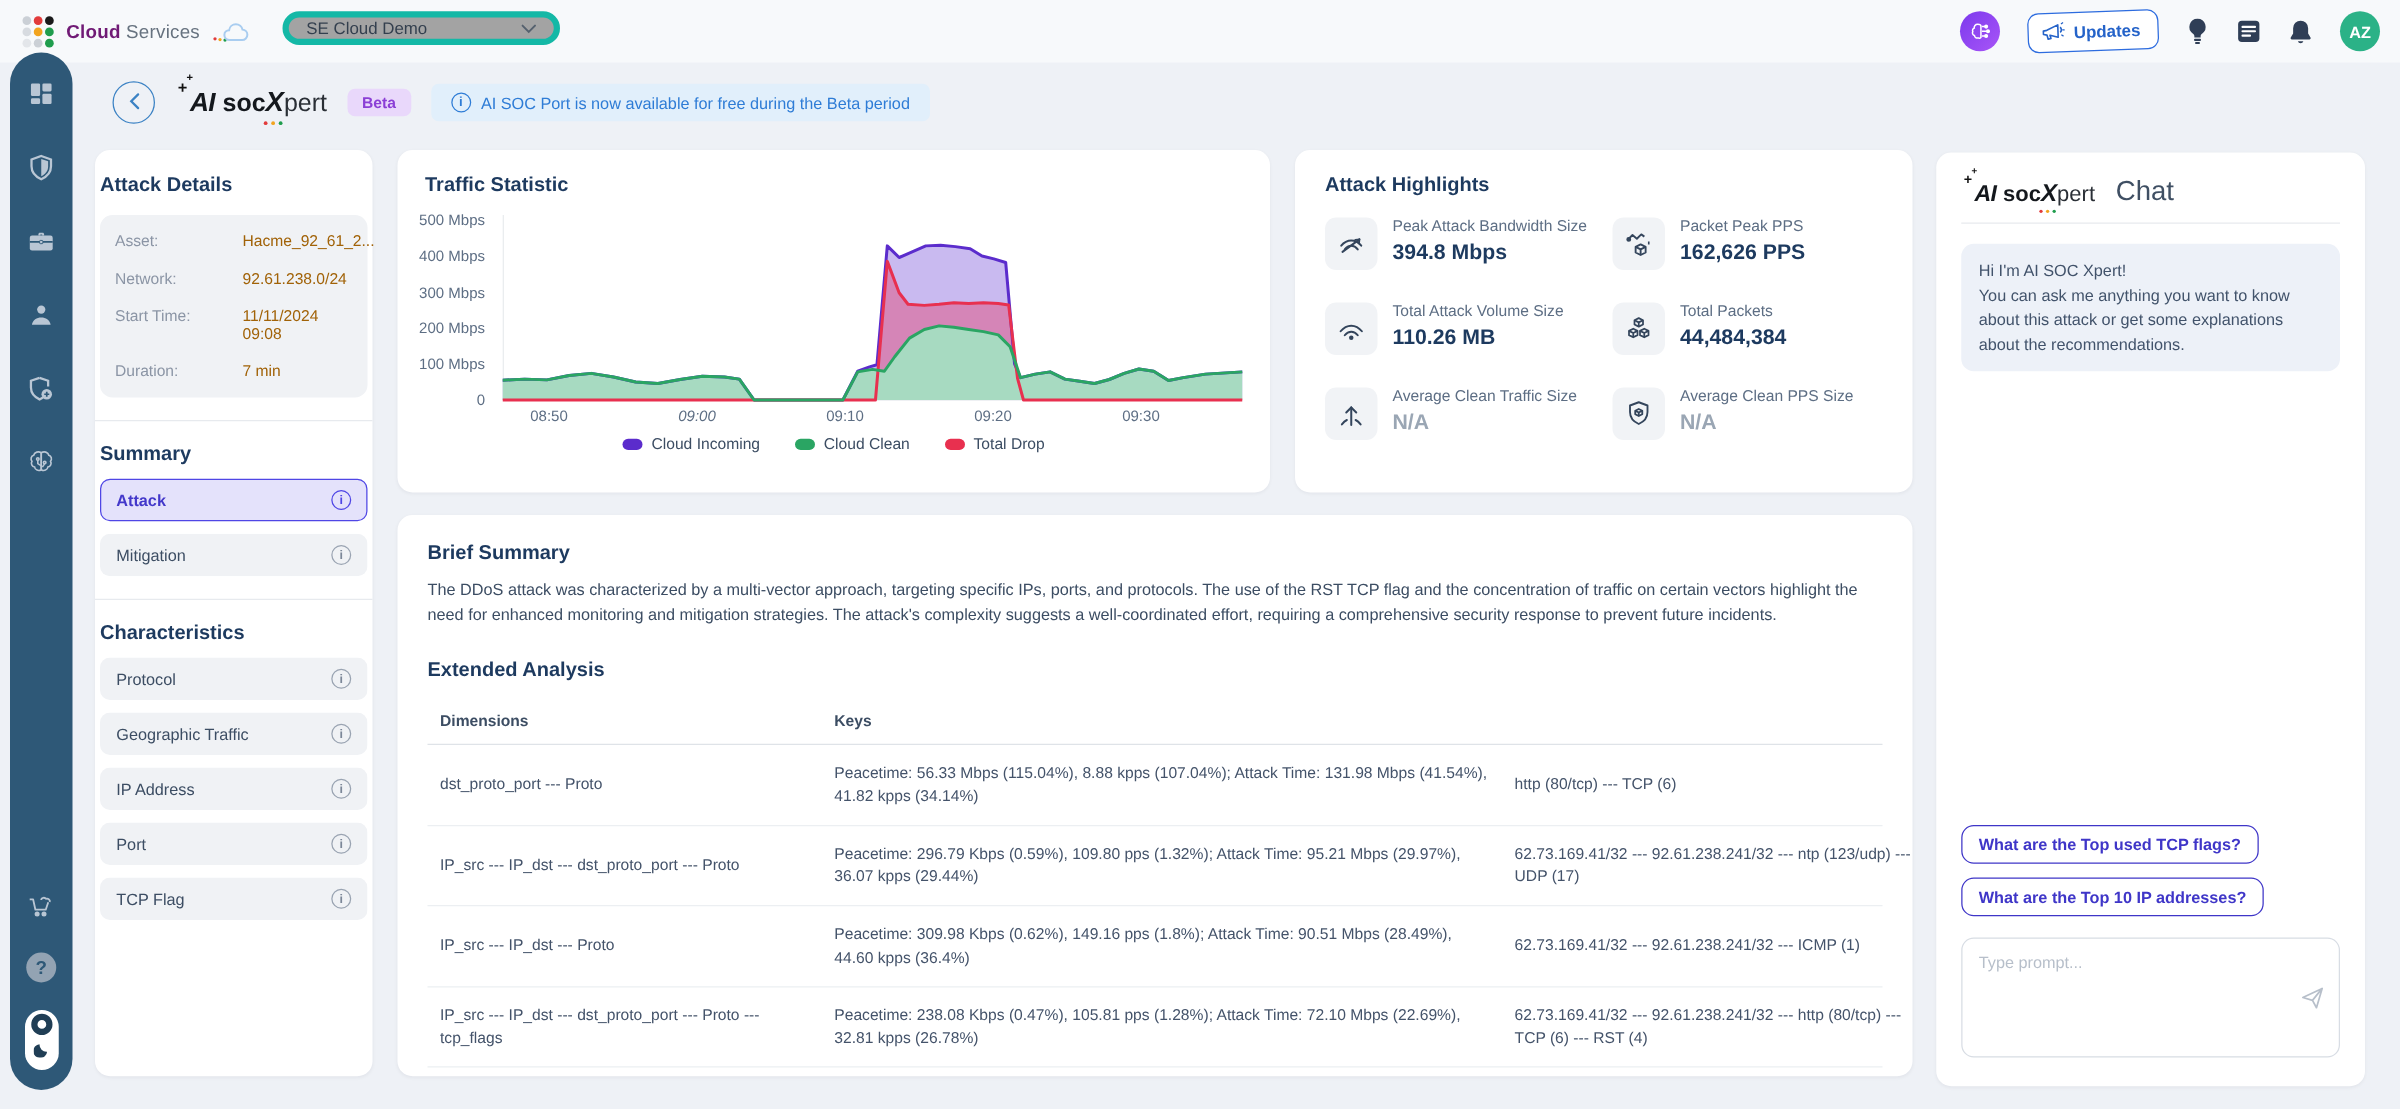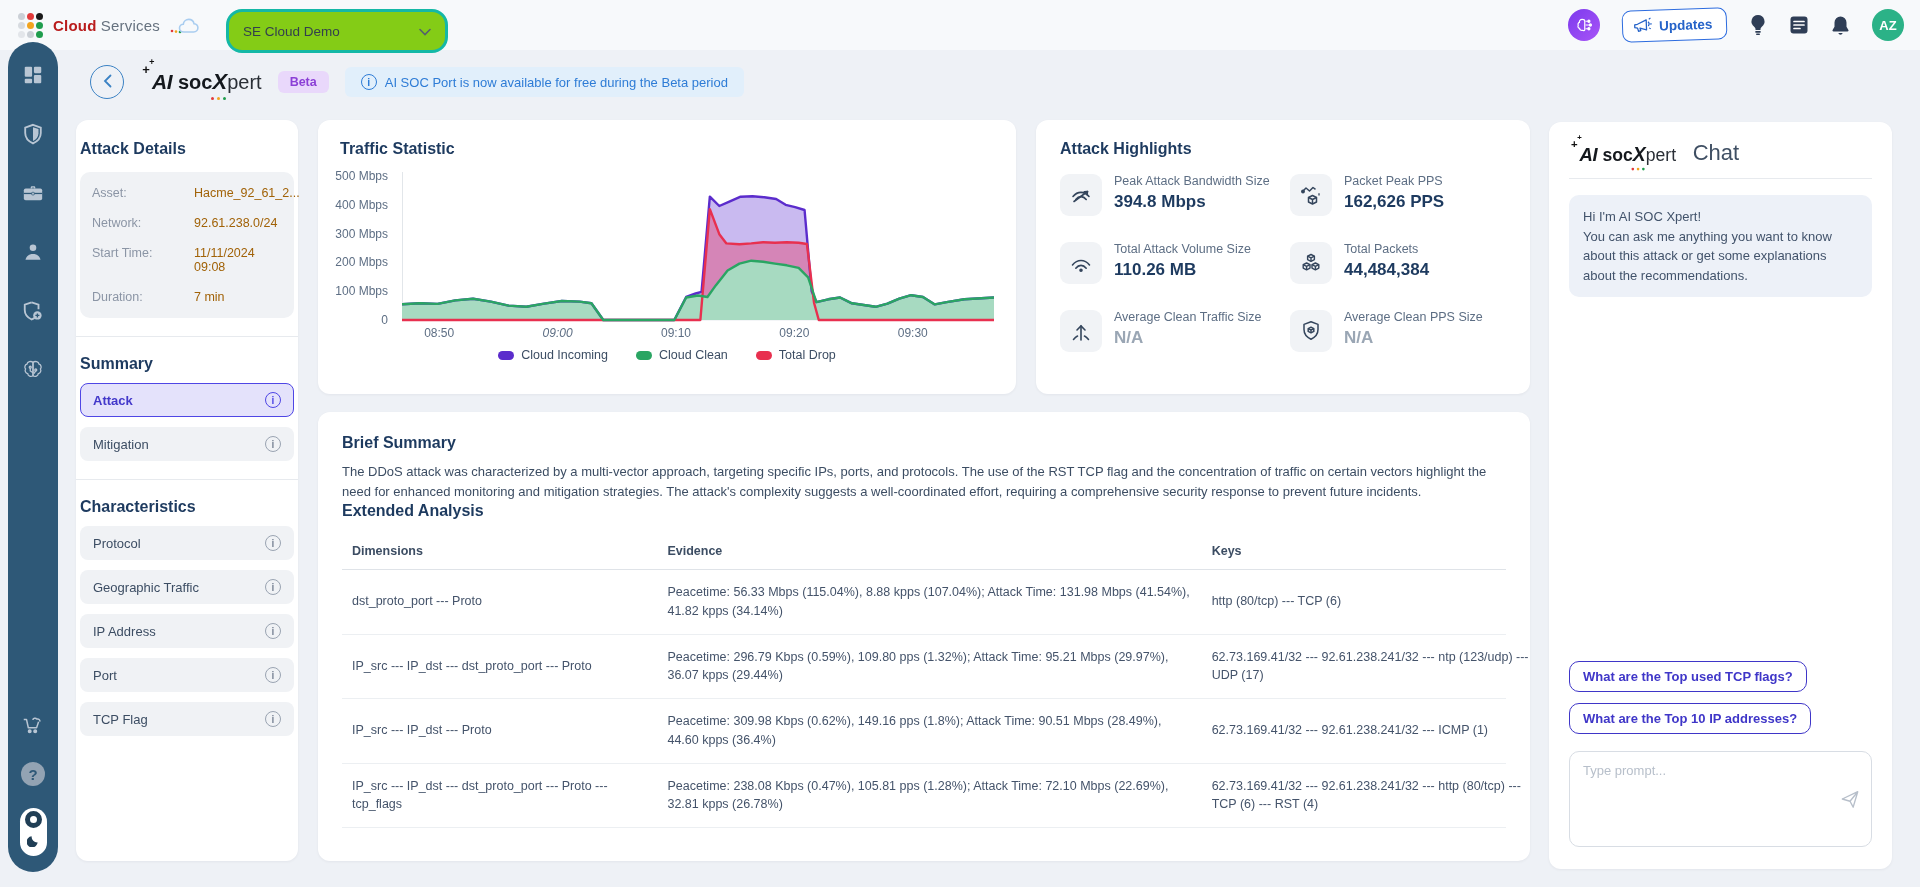--- a/index.html
+++ b/index.html
@@ -6,23 +6,23 @@
   html,body { width:1920px; height:887px; overflow:hidden; }
   body { font-family:"Liberation Sans", sans-serif; background:#eef1f6; color:#1d3a5f; }
   .app { position:relative; width:1920px; height:887px; }
 
   
   .topbar { position:absolute; left:0; top:0; width:1920px; height:50px; background:#f7f9fb; display:flex; align-items:center; }
   .brand { display:flex; align-items:center; gap:10px; margin-left:18px; }
   .logo-dots { display:grid; grid-template-columns:repeat(3,7px); grid-auto-rows:7px; gap:2px; }
   .logo-dots i { border-radius:50%; display:block; }
   .brand-text { font-size:15px; color:#66727f; letter-spacing:.2px; white-space:nowrap; }
-  .brand-text b { color:#b91c1c; font-weight:700; }
+  .brand-text b { color:#701a75; font-weight:700; }
   .brand-cloud { margin-left:-4px; position:relative; top:2px; }
-  .tenant { position:absolute; left:226px; top:9px; width:222px; height:44px; border:3px solid #14b8a6; background:#84cc16; border-radius:16px; display:flex; align-items:center; justify-content:space-between; padding:0 14px; font-size:13.5px; color:#333f4e; cursor:pointer; }
+  .tenant { position:absolute; left:226px; top:9px; width:222px; height:27px; border:5px solid #14b8a6; background:#a3a3a3; border-radius:16px; display:flex; align-items:center; justify-content:space-between; padding:0 14px; font-size:13.5px; color:#333f4e; cursor:pointer; }
   .topbar-right { position:absolute; right:16px; top:0; height:50px; display:flex; align-items:center; gap:22px; }
   .ai-assist { width:32px; height:32px; border-radius:50%; background:linear-gradient(135deg,#7c3aed,#a855f7); display:flex; align-items:center; justify-content:center; cursor:pointer; }
   .updates-btn { display:flex; align-items:center; gap:7px; border:1.6px solid #2d6cdf; border-radius:9px; padding:5px 14px 5px 10px; background:#fff; color:#2563c9; font-size:13.5px; font-weight:700; transform:rotate(-2deg); cursor:pointer; box-shadow:0 0 0 2px #f7f9fb; }
   .tb-icon { cursor:pointer; display:flex; align-items:center; }
   .avatar { width:32px; height:32px; border-radius:50%; background:#2bb287; color:#fff; font-size:13px; font-weight:700; display:flex; align-items:center; justify-content:center; cursor:pointer; }
 
   
   .sidebar { position:absolute; left:8px; top:42px; width:50px; height:830px; background:#2e5877; border-radius:25px; display:flex; flex-direction:column; align-items:center; padding:24px 0 16px; }
   .side-ic { width:22px; height:22px; margin-bottom:37px; cursor:pointer; display:flex; align-items:center; justify-content:center; }
   .side-foot { margin-top:auto; display:flex; flex-direction:column; align-items:center; }
@@ -79,21 +79,21 @@
   .hl-grid { display:grid; grid-template-columns:1fr 1fr; row-gap:26px; column-gap:14px; margin-top:16px; }
   .hl-item { display:flex; gap:12px; align-items:flex-start; }
   .hl-icon { width:42px; height:42px; background:#f1f3f6; border-radius:9px; display:flex; align-items:center; justify-content:center; flex:none; }
   .hl-label { font-size:12.5px; color:#5d6e84; margin-bottom:4px; }
   .hl-value { font-size:17px; font-weight:700; color:#1d3a5f; }
   .hl-value.muted { color:#9aa6b4; }
 
   
   .analysis-card { left:318px; top:412px; width:1212px; height:449px; padding:22px 24px; }
   .brief-text { font-size:13px; line-height:1.55; color:#3c4d63; margin-top:10px; max-width:1150px; }
-  .ext-title { }
+  .ext-title { margin-top:26px; }
   .a-table { margin-top:14px; }
   .t-row { display:grid; grid-template-columns:26% 46% 28%; column-gap:18px; padding:13px 10px; border-bottom:1px solid #eceff2; font-size:12.5px; color:#44536a; line-height:1.5; align-items:center; }
   .t-head { color:#3c4d63; font-weight:700; padding:8px 10px; border-bottom:1px solid #dfe3e8; }
 
   
   .chat-card { left:1549px; top:122px; width:343px; height:747px; padding:18px 20px; display:flex; flex-direction:column; }
   .chat-title-row { display:flex; align-items:baseline; border-bottom:1px solid #e7eaee; padding-bottom:12px; }
   .chat-title-row .socx-logo { transform:scale(.88); transform-origin:left bottom; }
   .chat-word { font-size:22px; color:#3f4f63; font-weight:400; margin-left:2px; }
   .chat-bubble { margin-top:16px; background:#edf1f8; border-radius:10px; padding:12px 14px; font-size:13px; line-height:1.5; color:#42536b; }
@@ -493,21 +493,20 @@
       </div>
   </section>
 
   <section class="card analysis-card">
     <div class="card-title">Brief Summary</div>
     <p class="brief-text">The DDoS attack was characterized by a multi-vector approach, targeting specific IPs, ports, and protocols. The use of the RST TCP flag and the concentration of traffic on certain vectors highlight the need for enhanced monitoring and mitigation strategies. The attack's complexity suggests a well-coordinated effort, requiring a comprehensive security response to prevent future incidents.</p>
     <div class="card-title ext-title">Extended Analysis</div>
     <div class="a-table" id="analysis-table">
         <div class="t-row t-head">
           <div>Dimensions</div>
-          <div>Evidence</div>
           <div>Keys</div>
         </div>
         <div class="t-row">
           <div>dst_proto_port --- Proto</div>
           <div>Peacetime: 56.33 Mbps (115.04%), 8.88 kpps (107.04%); Attack Time: 131.98 Mbps (41.54%), 41.82 kpps (34.14%)</div>
           <div>http (80/tcp) --- TCP (6)</div>
         </div>
         <div class="t-row">
           <div>IP_src --- IP_dst --- dst_proto_port --- Proto</div>
           <div>Peacetime: 296.79 Kbps (0.59%), 109.80 pps (1.32%); Attack Time: 95.21 Mbps (29.97%), 36.07 kpps (29.44%)</div>

